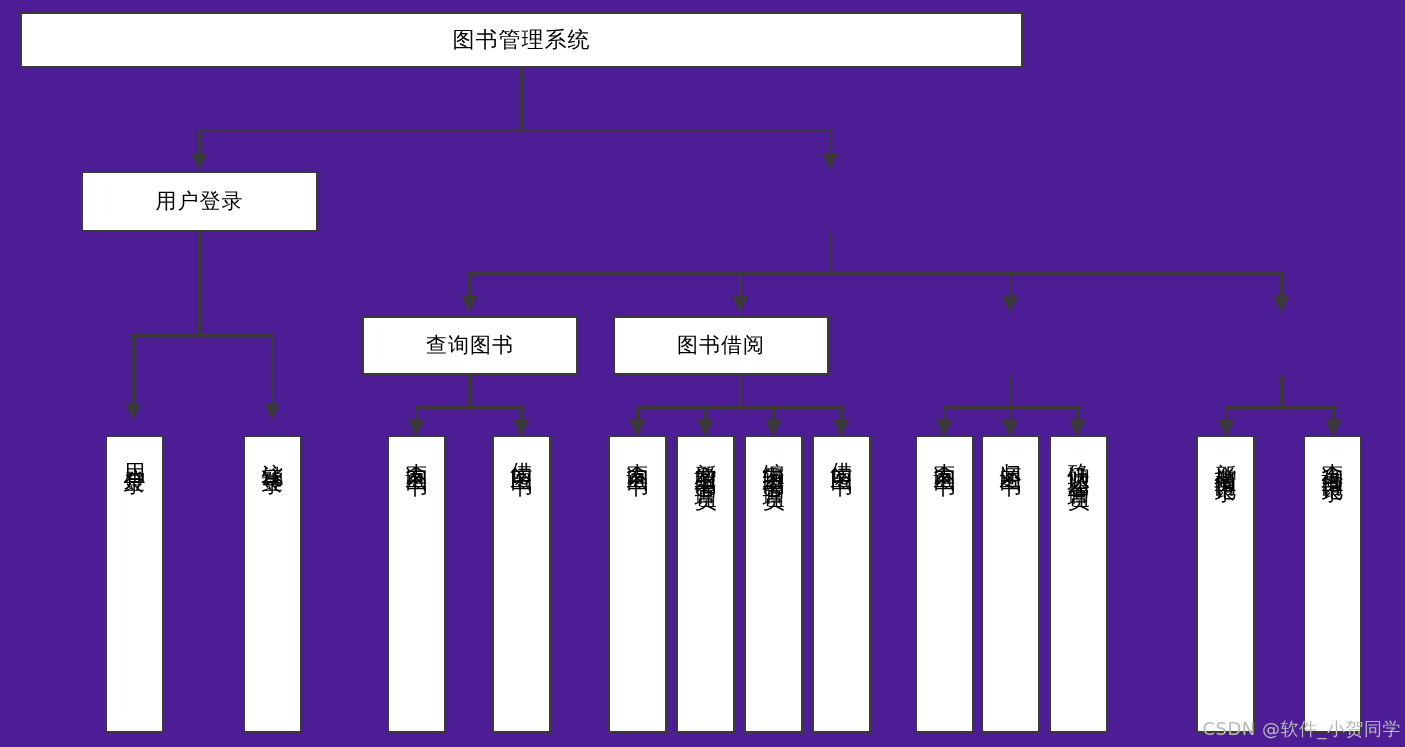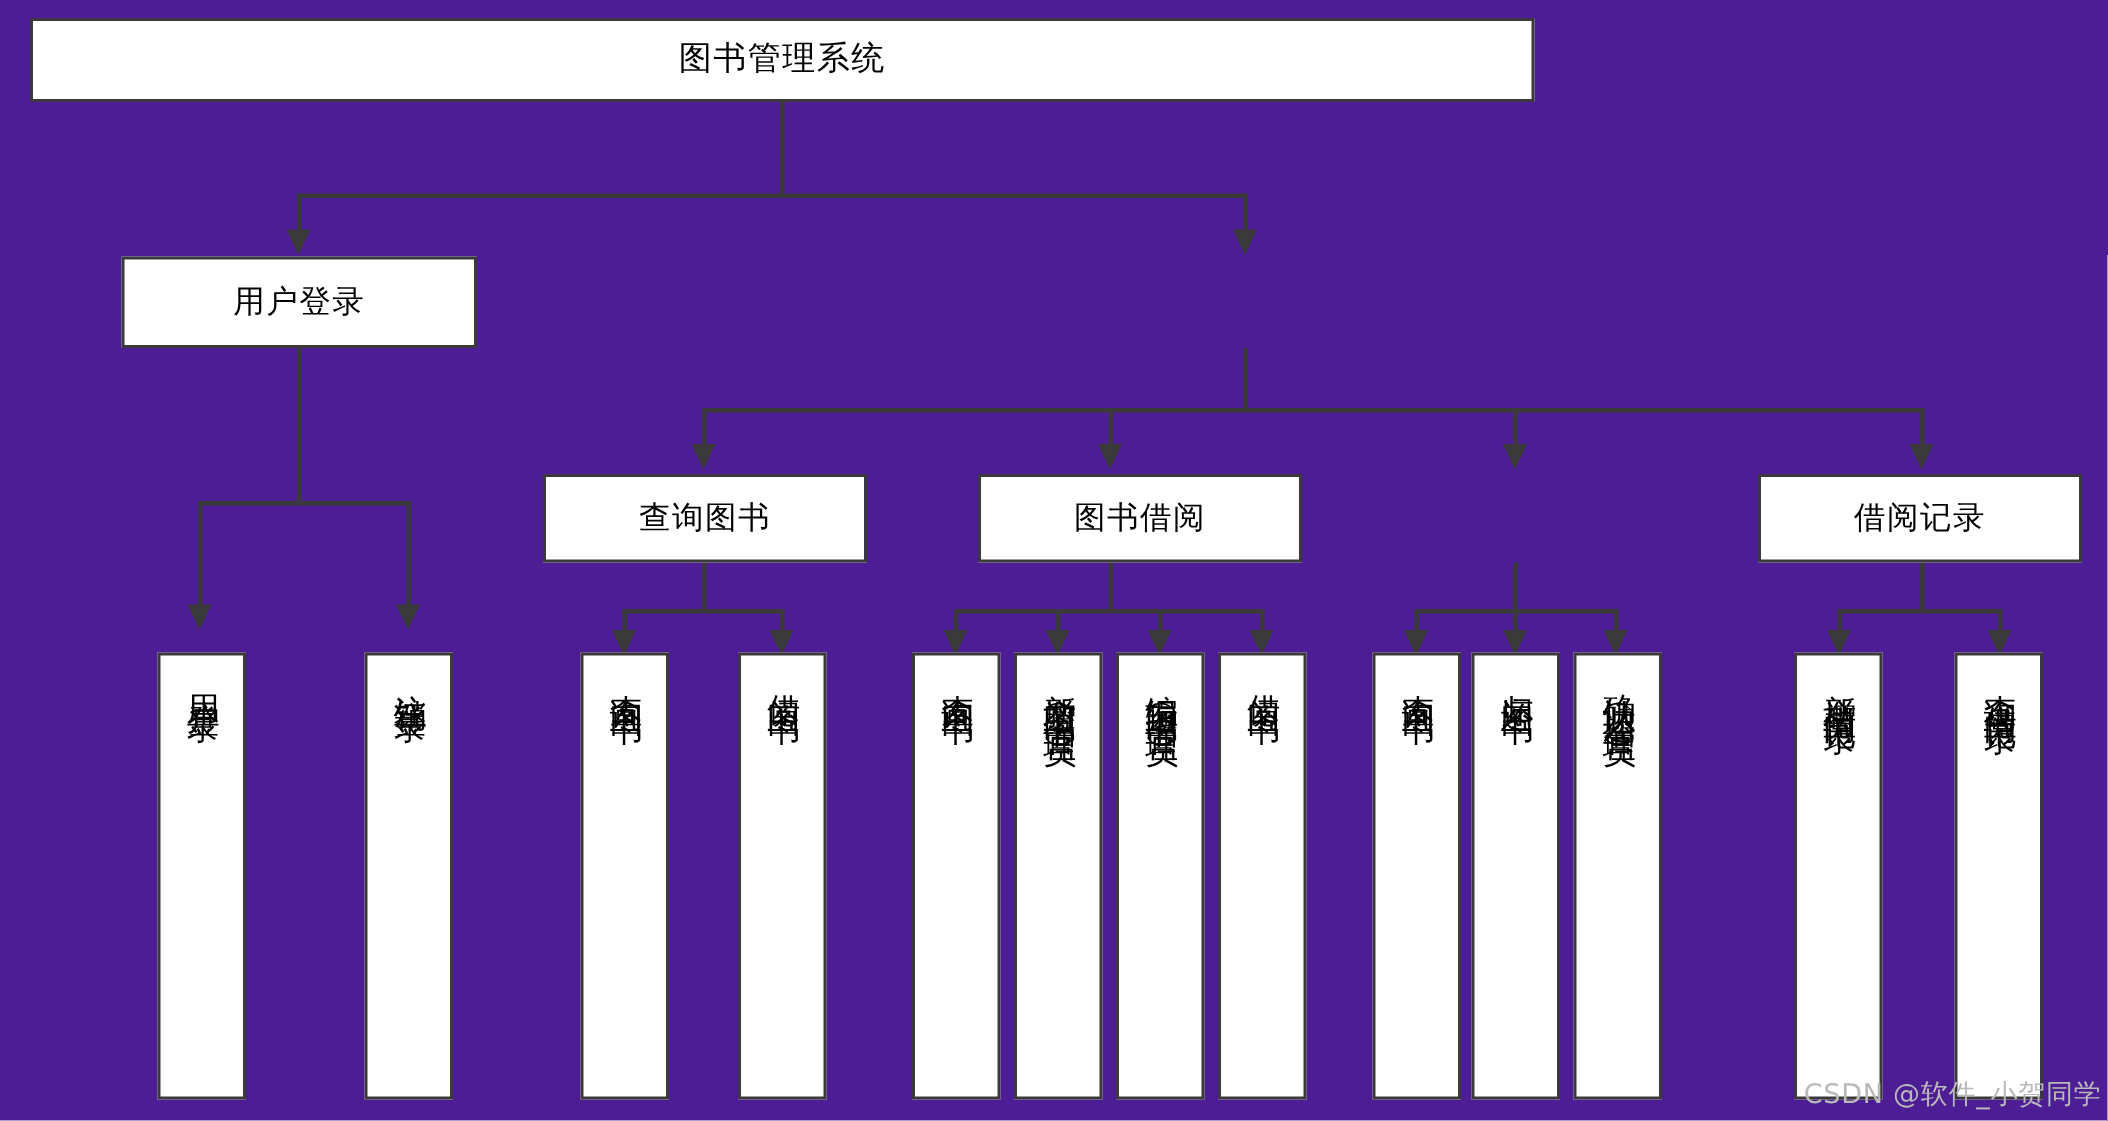--- a/index.html
+++ b/index.html
@@ -118,25 +118,22 @@
   <div class="vline" style="left:739px;top:272px;height:28px;"></div>
   <div class="arrow" style="left:732px;top:296px;"></div>
   <div class="vline" style="left:1009px;top:272px;height:28px;"></div>
   <div class="arrow" style="left:1002px;top:296px;"></div>
   <div class="vline" style="left:1280px;top:272px;height:28px;"></div>
   <div class="arrow" style="left:1273px;top:296px;"></div>
 
   <div class="node h" style="left:362px;top:316px;width:216px;height:59px;">
     <span class="label">查询图书</span>
   </div>
-  <div class="node h" style="left:652px;top:316px;width:216px;height:59px;">
+  <div class="node h" style="left:613px;top:316px;width:216px;height:59px;">
     <span class="label">图书借阅</span>
-  </div>
-  <div class="node h" style="left:1172px;top:316px;width:216px;height:59px;">
-    <span class="label">借阅记录</span>
   </div>
 
   <div class="vline" style="left:468px;top:375px;height:33px;"></div>
   <div class="hline" style="left:415px;top:406px;width:108px;"></div>
   <div class="vline" style="left:415px;top:406px;height:18px;"></div>
   <div class="arrow" style="left:408px;top:420px;"></div>
   <div class="vline" style="left:520px;top:406px;height:18px;"></div>
   <div class="arrow" style="left:513px;top:420px;"></div>
 
   <div class="vline" style="left:739px;top:375px;height:33px;"></div>

